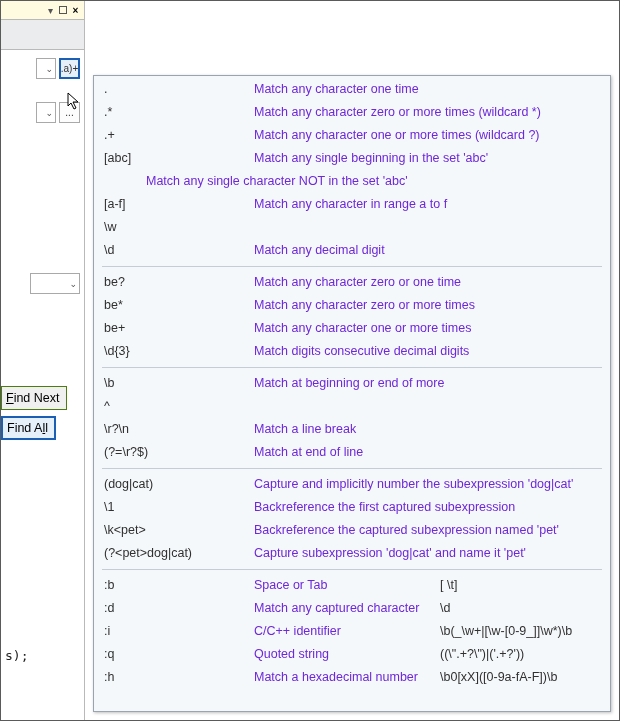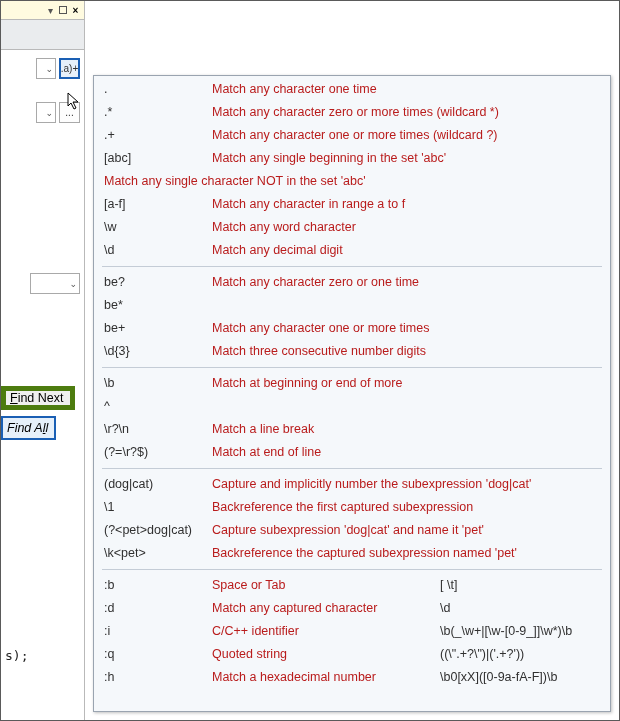--- a/index.html
+++ b/index.html
@@ -85,33 +85,33 @@
   }
   .row2 { margin-top: 23px; }
   .row3 { margin-top: 150px; }
   .btnrow {
     position: absolute;
     left: 0; width: 84px;
     display:flex; justify-content:flex-start;
   }
   .winbtn {
     height: 24px;
-    border: 5px solid #4d7c0f;
+    border: 1px solid #4d7c0f;
     background: #f0f0f0;
     padding: 0 6px 0 4px;
     display:flex; align-items:center;
     font-size: 12.5px;
   }
   .winbtn u { text-decoration: underline; }
   .winbtn.focused {
     border: 2px solid #1a5fb4;
     background: #e6f0fa;
   }
   .btnrow.r1 { top: 336px; }
-  .btnrow.r2 { top: 366px; font-style: italic; }
+  .btnrow.r2 { top: 366px; }
 
   
   .codefrag {
     position: absolute;
     left: 4px; top: 598px;
     font-family: Consolas, monospace;
     font-size: 13px;
     color: #222;
   }
 
@@ -128,21 +128,21 @@
   }
   .group { padding: 2px 0; }
   .sep { border-top: 1px solid #c4ccd6; margin: 2px 8px; }
   .row {
     display: flex;
     padding: 2px 10px 2px 10px;
     line-height: 19px;
     align-items: baseline;
   }
   .row .pat { width: 108px; flex: 0 0 108px; color:#303030; }
-  .row .desc { flex: 1; color:#b91c1c; }
+  .row .desc { flex: 1; color:#6d28d9;margin-left:42px; }
   .row .extra { width: 160px; flex: 0 0 160px; color:#303030; }
 </style>
 </head>
 <body>
 
 <div class="tabbar">
   <span class="ico dash">▾</span>
   <span class="ico box"></span>
   <span class="ico close">×</span>
 </div>
@@ -208,43 +208,43 @@
       </div>
       <div class="row">
         <div class="desc">Match any single character NOT in the set 'abc'</div>
       </div>
       <div class="row">
         <div class="pat">[a-f]</div>
         <div class="desc">Match any character in range a to f</div>
       </div>
       <div class="row">
         <div class="pat">\w</div>
-        <div class="desc">Match any word character</div>
       </div>
       <div class="row">
         <div class="pat">\d</div>
         <div class="desc">Match any decimal digit</div>
       </div>
     </div>
   <div class="sep"></div>
   <div class="group" id="g2">
       <div class="row">
         <div class="pat">be?</div>
         <div class="desc">Match any character zero or one time</div>
       </div>
       <div class="row">
         <div class="pat">be*</div>
+        <div class="desc">Match any character zero or more times</div>
       </div>
       <div class="row">
         <div class="pat">be+</div>
         <div class="desc">Match any character one or more times</div>
       </div>
       <div class="row">
         <div class="pat">\d{3}</div>
-        <div class="desc">Match three consecutive number digits</div>
+        <div class="desc">Match digits consecutive decimal digits</div>
       </div>
     </div>
   <div class="sep"></div>
   <div class="group" id="g3">
       <div class="row">
         <div class="pat">\b</div>
         <div class="desc">Match at beginning or end of more</div>
       </div>
       <div class="row">
         <div class="pat">^</div>
@@ -262,26 +262,26 @@
   <div class="group" id="g4">
       <div class="row">
         <div class="pat">(dog|cat)</div>
         <div class="desc">Capture and implicitly number the subexpression 'dog|cat'</div>
       </div>
       <div class="row">
         <div class="pat">\1</div>
         <div class="desc">Backreference the first captured subexpression</div>
       </div>
       <div class="row">
+        <div class="pat">\k&lt;pet&gt;</div>
+        <div class="desc">Backreference the captured subexpression named 'pet'</div>
+      </div>
+      <div class="row">
         <div class="pat">(?&lt;pet&gt;dog|cat)</div>
         <div class="desc">Capture subexpression 'dog|cat' and name it 'pet'</div>
-      </div>
-      <div class="row">
-        <div class="pat">\k&lt;pet&gt;</div>
-        <div class="desc">Backreference the captured subexpression named 'pet'</div>
       </div>
     </div>
   <div class="sep"></div>
   <div class="group" id="g5">
       <div class="row">
         <div class="pat">:b</div>
         <div class="desc">Space or Tab</div>
         <div class="extra">[ \t]</div>
       </div>
       <div class="row">

